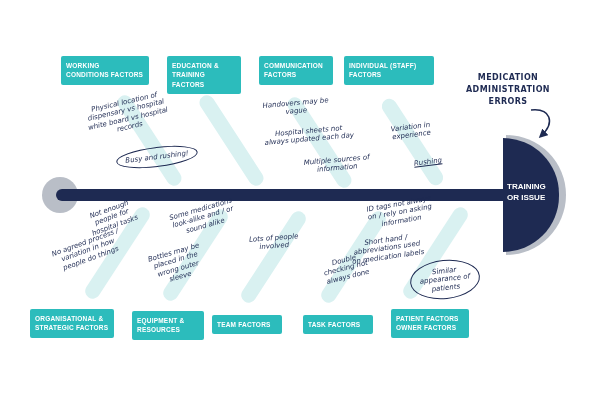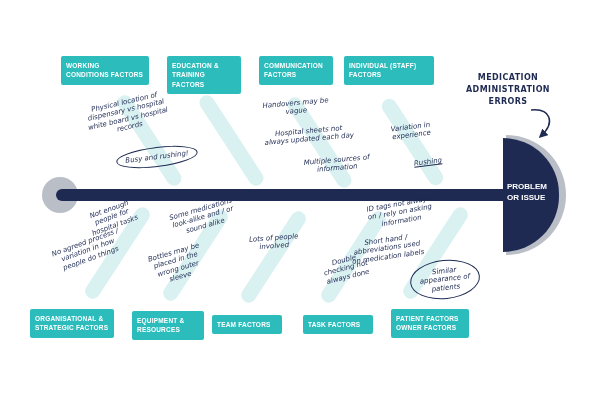--- a/index.html
+++ b/index.html
@@ -81,21 +81,21 @@
   <div class="rib rib-b0"></div>
   <div class="rib rib-b1"></div>
   <div class="rib rib-b2"></div>
   <div class="rib rib-b3"></div>
   <div class="rib rib-b4"></div>
 
   <div class="spine-cap"></div>
   <div class="spine"></div>
   <div class="head-crescent"></div>
   <div class="head"></div>
-  <div class="problem-label">PROBLEM OR ISSUE</div>
+  <div class="problem-label">TRAINING OR ISSUE</div>
 
   <div class="diagram-title">MEDICATION ADMINISTRATION ERRORS</div>
   <svg class="title-arrow" width="30" height="40" viewBox="0 0 30 40">
     <defs>
       <marker id="ah" markerWidth="6" markerHeight="6" refX="4" refY="3" orient="auto">
         <path d="M0,0 L6,3 L0,6 Z" fill="#1e2a52"></path>
       </marker>
     </defs>
     <path d="M3,6 C22,4 28,18 13,32" fill="none" stroke="#1e2a52" stroke-width="1.5" marker-end="url(#ah)"></path>
   </svg>

